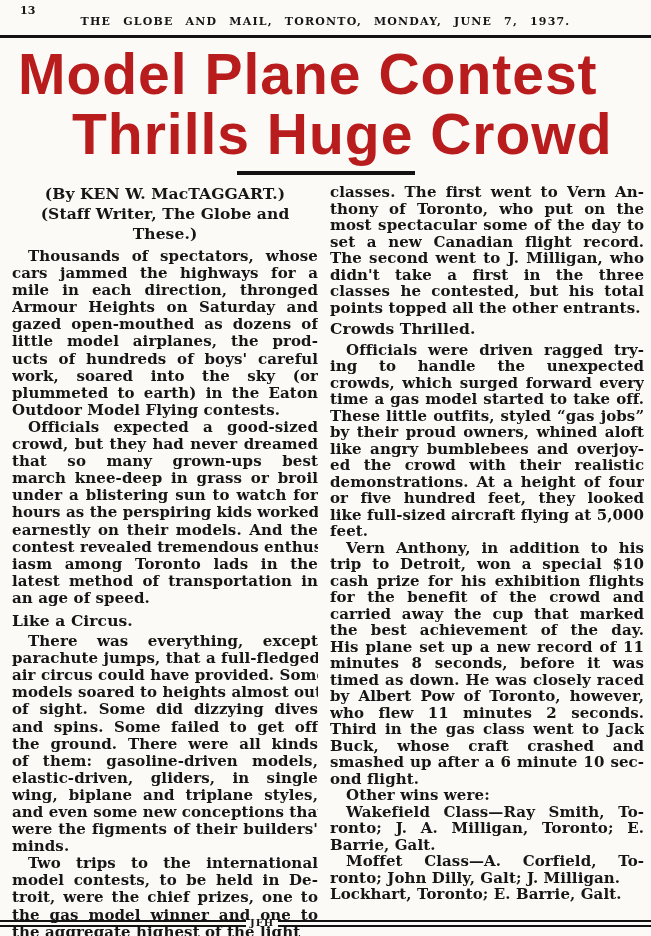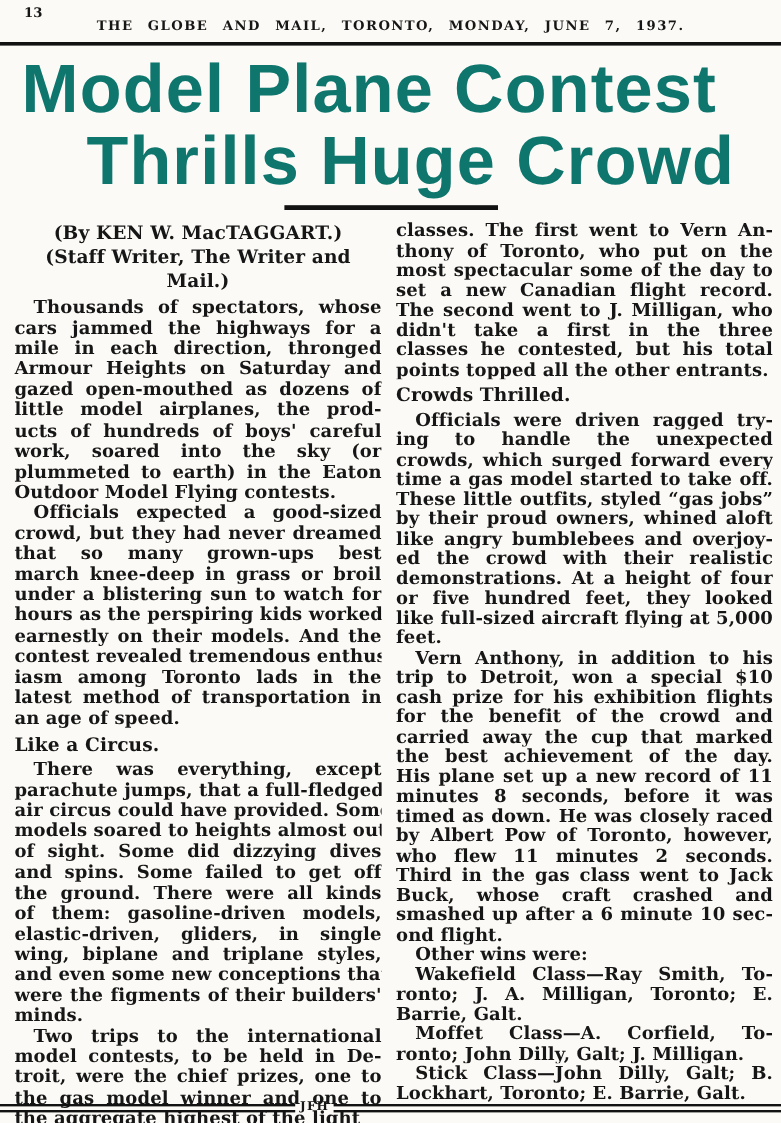--- a/index.html
+++ b/index.html
@@ -43,21 +43,21 @@
     margin: 1px 0 0 0;
   }
   
   .headline {
     margin: 6px 10px 0 10px;
     font-family: "Liberation Sans", sans-serif;
     font-weight: bold;
     font-size: 57px;
     line-height: 60px;
     letter-spacing: 1px;
-    color: #0f766e;
+    color: #b91c1c;
   }
   .hl1 { display: block; margin-left: 8px; }
   .hl2 { display: block; margin-left: 62px; }
   .hl-rule {
     width: 178px;
     height: 4px;
     background: #121212;
     margin: 7px auto 9px auto;
   }
   
@@ -136,21 +136,21 @@
     <span class="hl1">Model Plane Contest</span>
     <span class="hl2">Thrills Huge Crowd</span>
   </h1>
 
   <div class="hl-rule"></div>
 
   <div class="columns">
     <div class="col col-left" id="col-0">
         <div class="block byline">
           <div class="line">(By KEN W. MacTAGGART.)</div>
-          <div class="line last">(Staff Writer, The Writer and Mail.)</div>
+          <div class="line last">(Staff Writer, The Globe and These.)</div>
         </div>
         <div class="block paragraph">
           <div class="line first">Thousands of spectators, whose</div>
           <div class="line">cars jammed the highways for a</div>
           <div class="line">mile in each direction, thronged</div>
           <div class="line">Armour Heights on Saturday and</div>
           <div class="line">gazed open-mouthed as dozens of</div>
           <div class="line">little model airplanes, the prod-</div>
           <div class="line">ucts of hundreds of boys' careful</div>
           <div class="line">work, soared into the sky (or</div>
@@ -248,21 +248,20 @@
         <div class="block paragraph">
           <div class="line first">Wakefield Class—Ray Smith, To-</div>
           <div class="line">ronto; J. A. Milligan, Toronto; E.</div>
           <div class="line last">Barrie, Galt.</div>
         </div>
         <div class="block paragraph">
           <div class="line first">Moffet Class—A. Corfield, To-</div>
           <div class="line last">ronto; John Dilly, Galt; J. Milligan.</div>
         </div>
         <div class="block paragraph">
-          <div class="line first">Stick Class—John Dilly, Galt; B.</div>
           <div class="line last">Lockhart, Toronto; E. Barrie, Galt.</div>
         </div>
       </div>
   </div>
 
   <div class="footer">
     <span class="frule frule1"></span>
     <span class="fmark">JFH</span>
     <span class="frule frule2"></span>
   </div>

